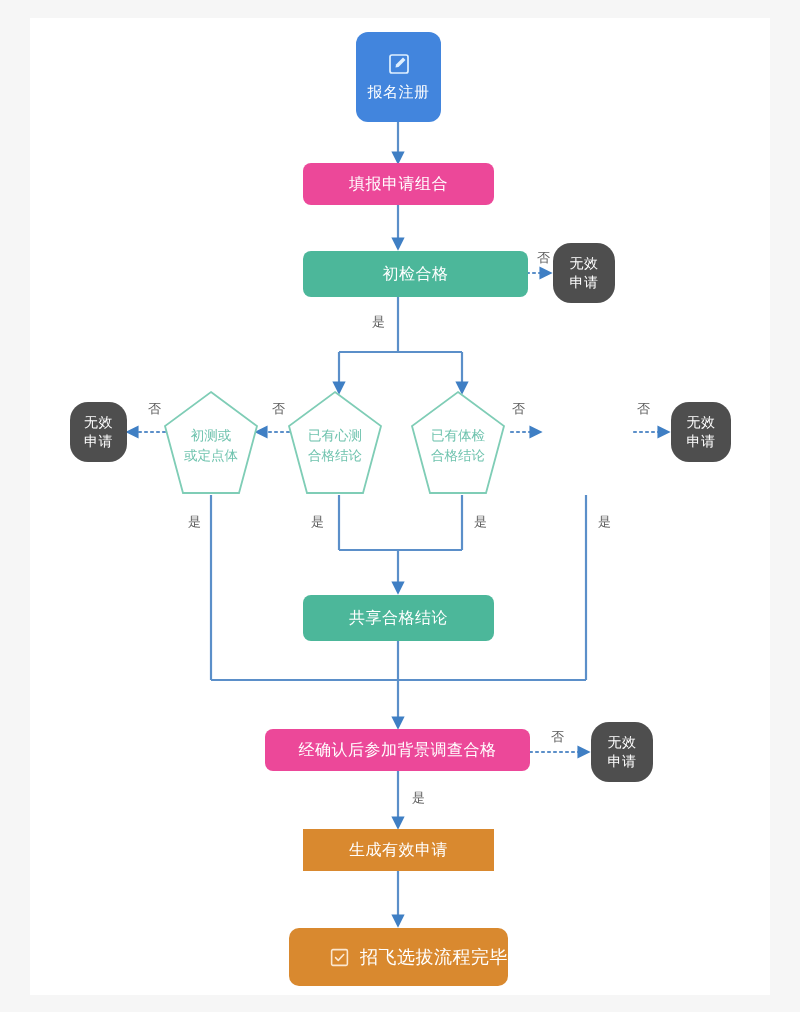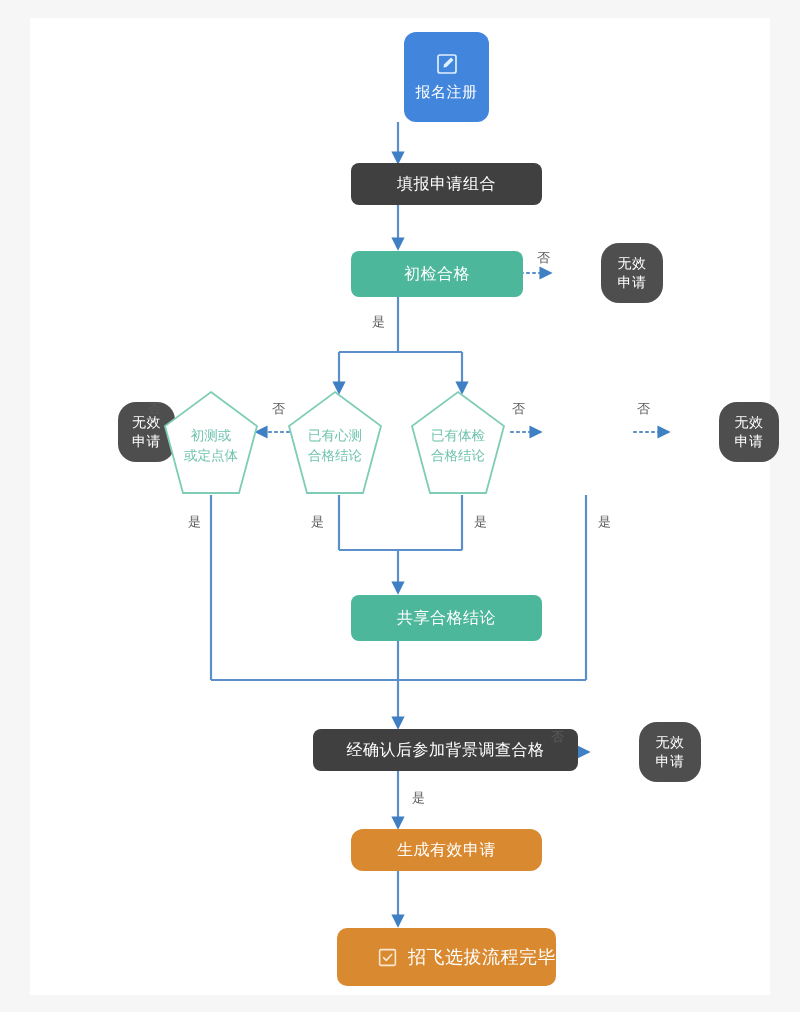--- a/index.html
+++ b/index.html
@@ -38,41 +38,40 @@
     position: absolute;
     box-sizing: border-box;
     display: flex;
     align-items: center;
     justify-content: center;
     color: #ffffff;
     text-align: center;
     line-height: 1.25;
     letter-spacing: 0.5px;
     user-select: none;
-    margin-left: 48px;
   }
   .node-start {
     background: #4285dd;
     border-radius: 12px;
     flex-direction: column;
     font-size: 15px;
   }
   .node-blue {
-    background: #404040;
+    background: #ec4899;
     border-radius: 8px;
     font-size: 16px;
   }
   .node-teal {
     background: #4cb79a;
     border-radius: 8px;
     font-size: 16px;
   }
   .node-orange {
     background: #d9892f;
-    border-radius: 12px;
+    border-radius: 0;
     font-size: 16px;
   }
   .node-gray {
     background: #4e4e4e;
     border-radius: 18px;
     font-size: 14px;
     flex-direction: column;
     line-height: 1.35;
   }
   .node-end {
@@ -195,21 +194,21 @@
         <path d="M8.5 15.5 L9 12.5 L16 5.5 L18.5 8 L11.5 15 Z" fill="#dff0ff" stroke="none"></path>
       </svg>
     </span>
     <span>报名注册</span>
   </div>
 
   <div class="node node-blue" style="left:303px; top:163px; width:191px; height:42px;">
     <span>填报申请组合</span>
   </div>
 
-  <div class="node node-teal" style="left:303px; top:251px; width:172px; height:46px;">
+  <div class="node node-teal" style="left:303px; top:251px; width:225px; height:46px;">
     <span>初检合格</span>
   </div>
 
   <div class="node node-gray" style="left:553px; top:243px; width:62px; height:60px;">
     <span>无效</span>
     <span>申请</span>
   </div>
 
   <div class="node node-gray" style="left:70px; top:402px; width:57px; height:60px;">
     <span>无效</span>

